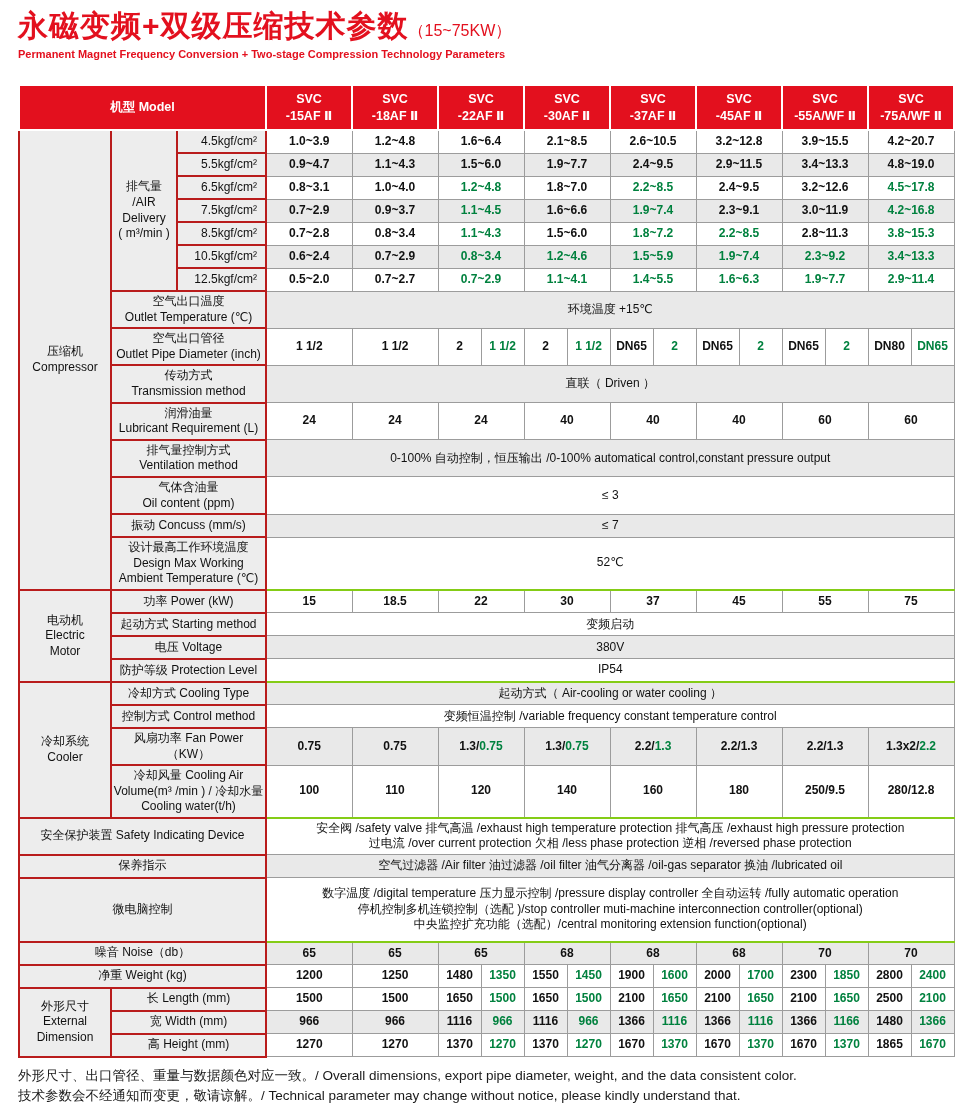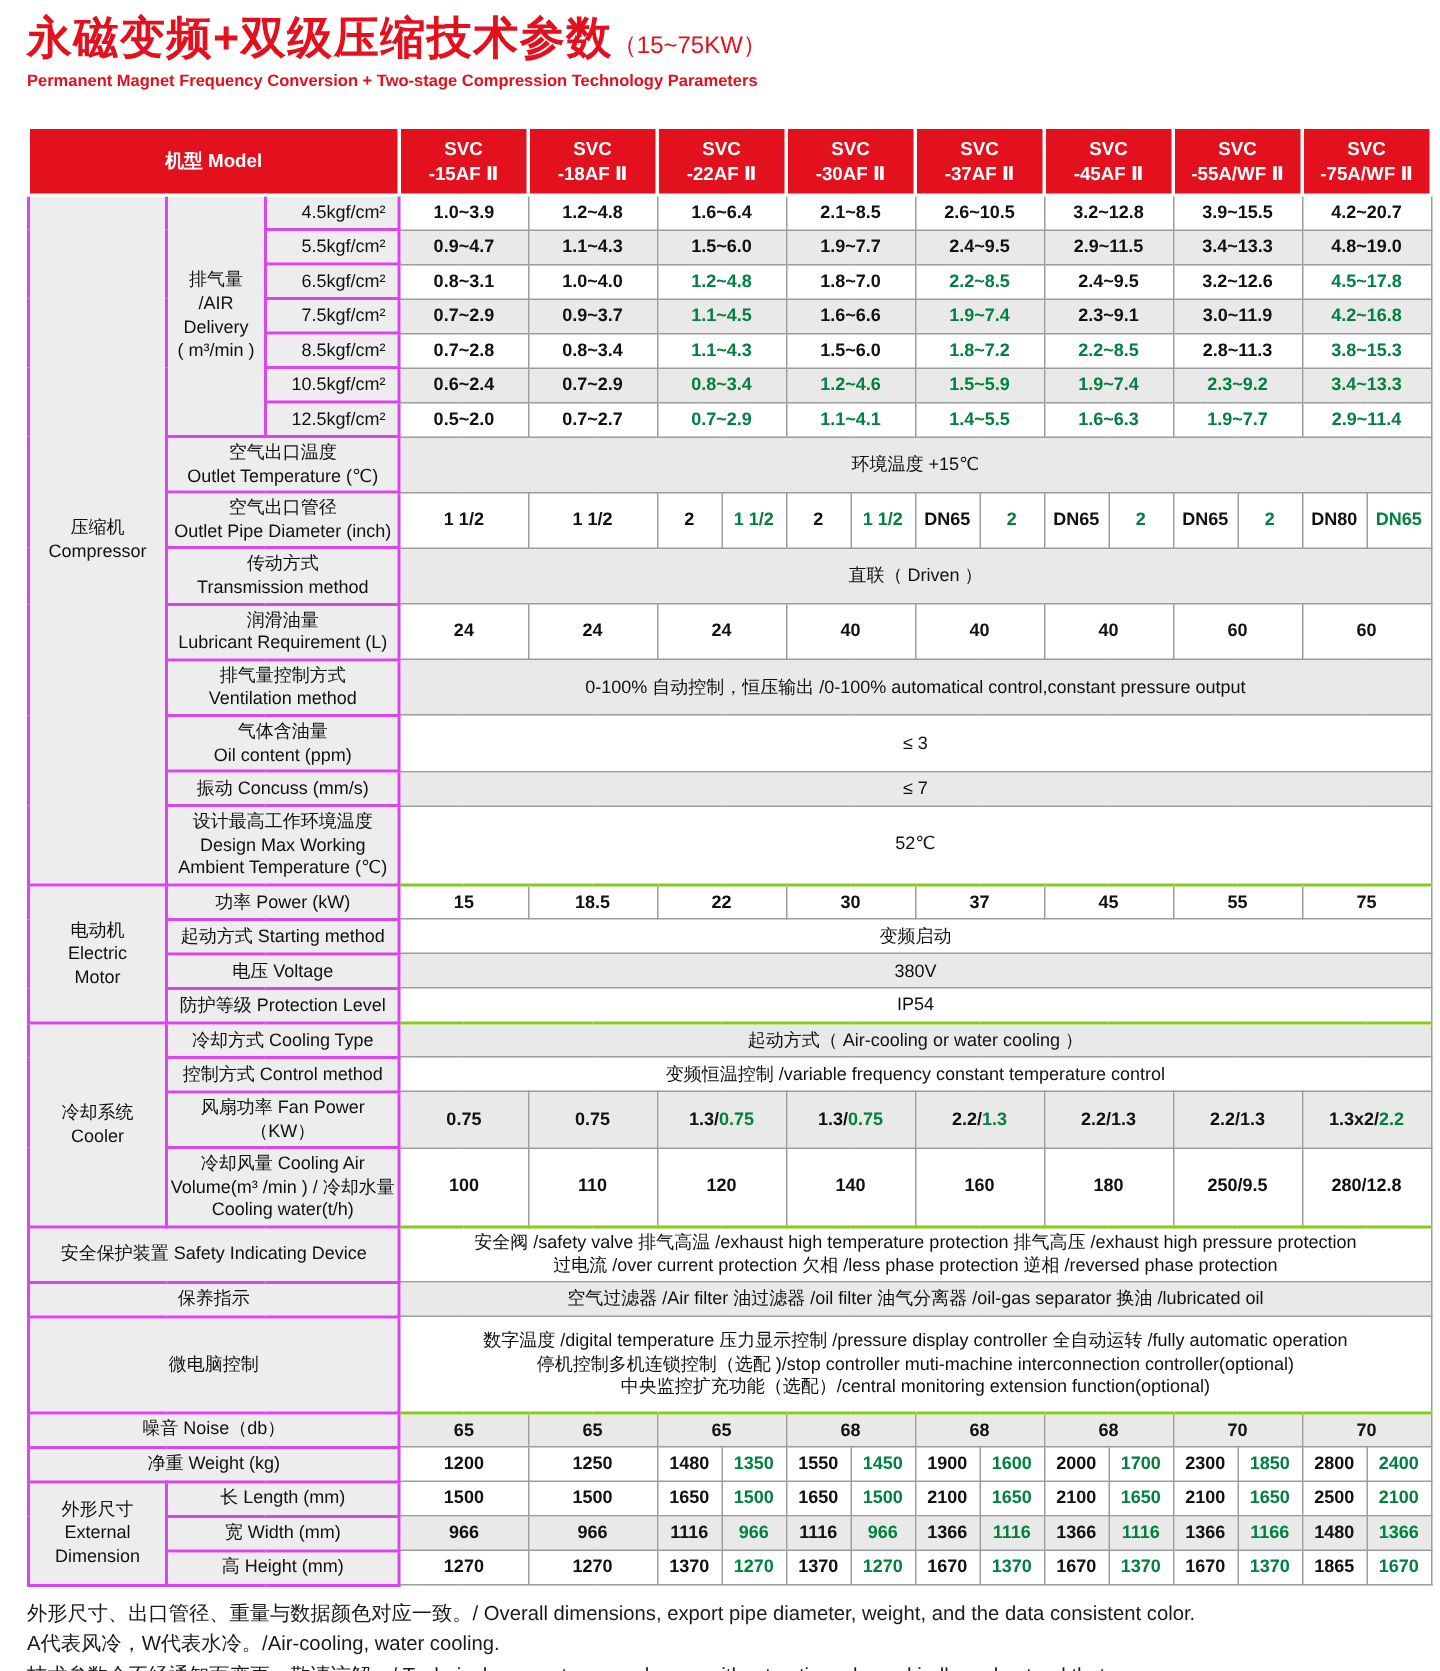--- a/index.html
+++ b/index.html
@@ -13,21 +13,21 @@
   table { border-collapse:collapse; width:937px; table-layout:fixed; }
   td { font-size:12px; text-align:center; vertical-align:middle; padding:2px 1px;
        line-height:1.3; white-space:pre-line; overflow:hidden; }
   tr { height:23px; }
   tr[data-name="row-header"] { height:45px; }
   tr[data-name="row-design-temp"] { height:52px; }
   tr[data-name="row-cooling-volume"] { height:50px; }
   tr[data-name="row-micro-computer"] { height:64px; }
   tr[data-name="row-safety"] { height:24px; }
   td.hdr { background:var(--red); color:#fff; font-weight:bold; border:2px solid #fff; font-size:12.5px; }
-  td.grp, td.lbl, td.sub, td.lb2, td.lbf { background:var(--lblbg); border:2px solid #d946ef; }
+  td.grp, td.lbl, td.sub, td.lb2, td.lbf { background:var(--lblbg); border:2px solid #b91c1c; }
   td.sub { text-align:right; padding-right:8px; }
   td.dat { border:1px solid var(--bd); font-weight:bold; background:#fff; }
   td.mrg { border:1px solid var(--bd); background:#fff; }
   tr.shade td.dat, tr.shade td.mrg { background:var(--shade); }
   tr.sep td.dat, tr.sep td.mrg { border-top:2px solid #84cc16; }
   .green, td.green { color:var(--green); }
   .notes { margin-top:8px; font-size:13.5px; line-height:1.55; color:#1a1a1a; }
 </style>
 </head>
 <body>
@@ -375,16 +375,15 @@
           <td class="dat" data-name="spec-value-cell">1670</td>
           <td class="dat green" data-name="spec-value-cell">1370</td>
           <td class="dat" data-name="spec-value-cell">1865</td>
           <td class="dat green" data-name="spec-value-cell">1670</td>
         </tr>
       </tbody>
   </table>
 
   <div class="notes" data-name="footer-notes">
     <div data-name="note-line-1">外形尺寸、出口管径、重量与数据颜色对应一致。/ Overall dimensions, export pipe diameter, weight, and the data consistent color.</div>
-    <div data-name="note-line-2">A代表风冷，W代表水冷。/Air-cooling, water cooling.</div>
     <div data-name="note-line-3">技术参数会不经通知而变更，敬请谅解。/ Technical parameter may change without notice, please kindly understand that.</div>
   </div>
 </div>
 
 </body></html>

